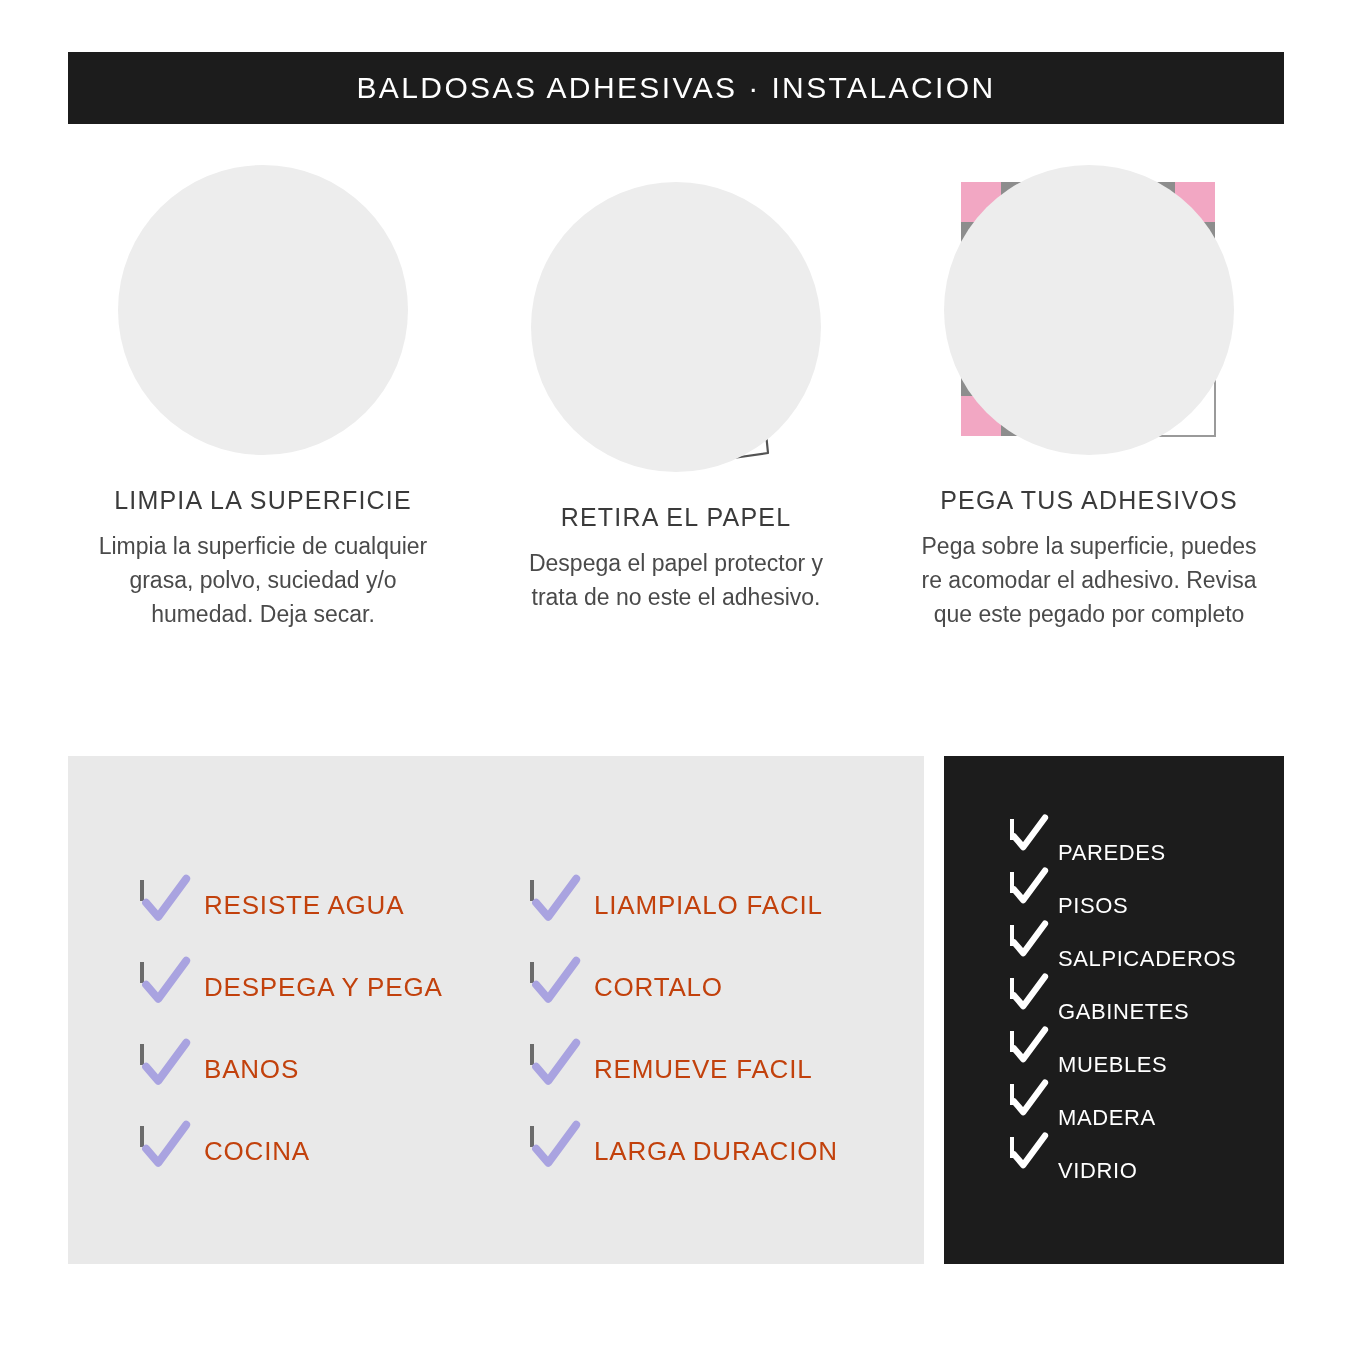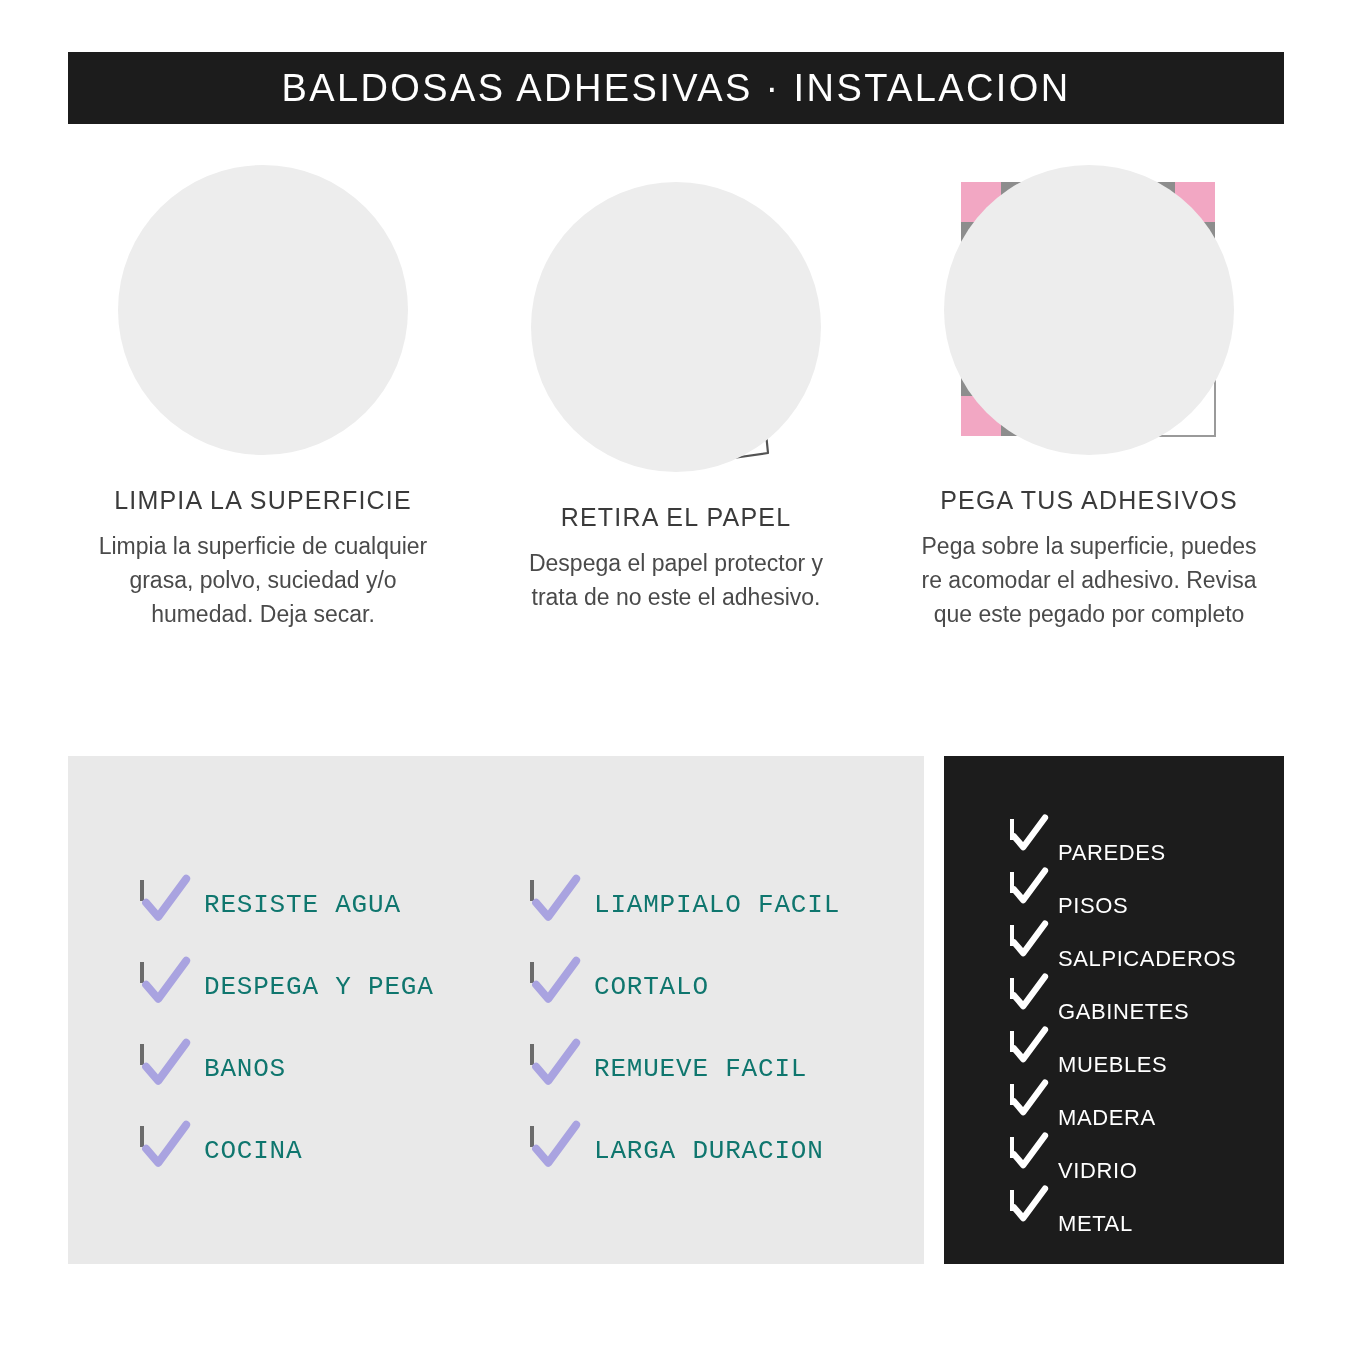--- a/index.html
+++ b/index.html
@@ -23,21 +23,21 @@
     top: 52px;
     width: 1216px;
     height: 72px;
     background: #1c1c1c;
     display: flex;
     align-items: center;
     justify-content: center;
   }
   .header-title {
     color: #ffffff;
-    font-size: 38px;
+    font-size: 30px;
     letter-spacing: 2.4px;
     font-weight: 400;
     white-space: nowrap;
   }
 
   
   .steps {
     position: absolute;
     left: 68px;
     top: 160px;
@@ -108,23 +108,22 @@
   }
   .feature {
     display: flex;
     align-items: center;
     height: 62px;
   }
   .feature-label {
     margin-left: 18px;
     font-size: 26px;
     letter-spacing: 0.8px;
-    color: #0f766e;
+    color: #c2410c;
     white-space: nowrap;
-    font-family: Liberation Mono, monospace;
   }
 
   .panel-dark {
     position: absolute;
     left: 944px;
     top: 756px;
     width: 340px;
     height: 508px;
     background: #1c1c1c;
   }
@@ -421,24 +420,15 @@
     <div class="surface">
       <span class="chk chk-sm">
         <span class="box"></span>
         <svg width="42" height="42" viewBox="0 0 54 54">
             <path d="M8 28 L20 42 L48 4" fill="none" stroke="#ffffff" stroke-width="8" stroke-linecap="round" stroke-linejoin="round"></path>
           </svg>
       </span>
       <span class="surface-label">VIDRIO</span>
     </div>
 
-    <div class="surface">
-      <span class="chk chk-sm">
-        <span class="box"></span>
-        <svg width="42" height="42" viewBox="0 0 54 54">
-            <path d="M8 28 L20 42 L48 4" fill="none" stroke="#ffffff" stroke-width="8" stroke-linecap="round" stroke-linejoin="round"></path>
-          </svg>
-      </span>
-      <span class="surface-label">METAL</span>
-    </div>
 
   </div>
 </div>
 
 </body></html>

